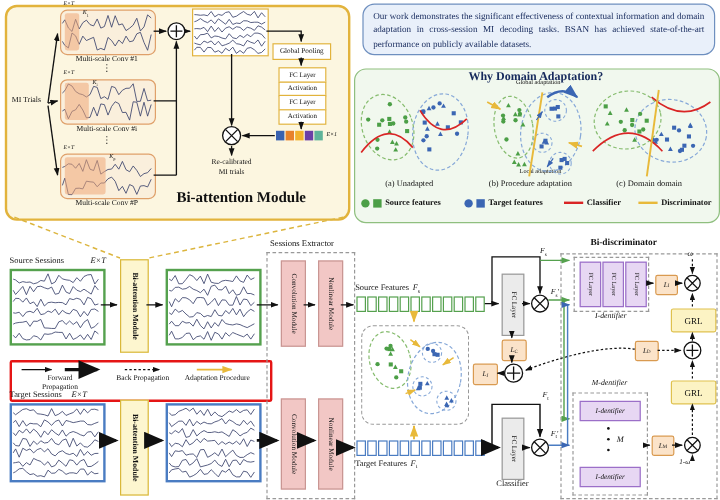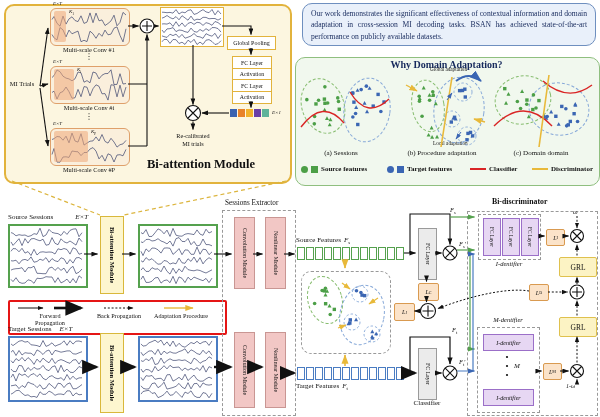--- a/index.html
+++ b/index.html
@@ -108,21 +108,21 @@
     <span>MI trials</span>
   </div>
   <div class="abs ctr" style="left:120px;top:157px;width:162px;font-size:12.5px;font-weight:bold;">Bi-attention Module</div>
 
   <div class="abs note-blue" style="left:302px;top:3px;width:294px;height:43px;padding:4px 8px;box-sizing:border-box;font-size:7.6px;line-height:1.5;text-align:justify;">Our work demonstrates the significant effectiveness of contextual information and domain adaptation in cross-session MI decoding tasks. BSAN has achieved state-of-the-art performance on publicly available datasets.</div>
 
   <div class="abs dom-green" style="left:295px;top:57px;width:303px;height:127px;"></div>
   <div class="abs ctr" style="left:295px;top:59px;width:303px;font-size:10px;font-weight:bold;color:#16295c;">Why Domain Adaptation?</div>
   <div class="abs" style="left:430px;top:66px;font-size:5.2px;">Global adaptation</div>
   <div class="abs" style="left:433px;top:140px;font-size:5.2px;">Local adaptation</div>
-  <div class="abs ctr" style="left:306px;top:149px;width:70px;font-size:7px;">(a) Sessions</div>
+  <div class="abs ctr" style="left:306px;top:149px;width:70px;font-size:7px;">(a) Unadapted</div>
   <div class="abs ctr" style="left:398px;top:149px;width:88px;font-size:7px;">(b) Procedure adaptation</div>
   <div class="abs ctr" style="left:498px;top:149px;width:86px;font-size:7px;">(c) Domain domain</div>
 
   <div class="abs ctr" style="left:301px;top:165px;gap:3px;font-size:7px;font-weight:bold;">
     <span class="leg-dot" style="background:#4C9F47;"></span>
     <span class="leg-sq" style="background:#4C9F47;"></span>
     <span>Source features</span>
   </div>
   <div class="abs ctr" style="left:387px;top:165px;gap:3px;font-size:7px;font-weight:bold;">
     <span class="leg-dot" style="background:#3B66B3;"></span>

